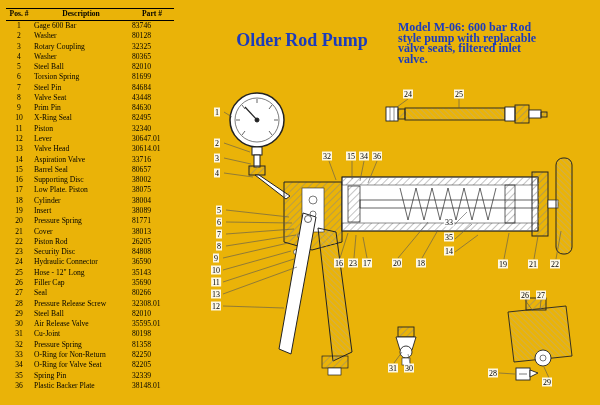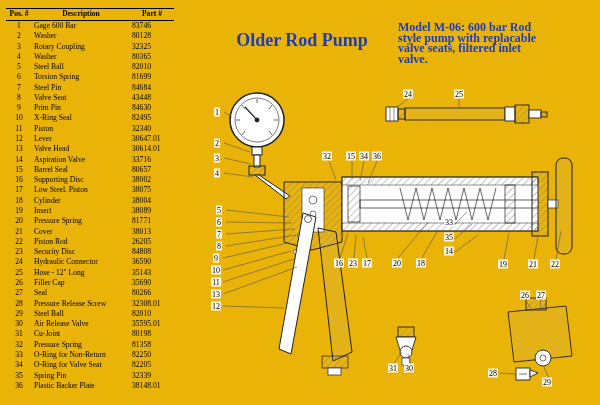--- a/index.html
+++ b/index.html
@@ -116,21 +116,21 @@
             <td class="c1">Barrel Seal</td>
             <td class="c2">80657</td>
           </tr>
           <tr>
             <td class="c0">16</td>
             <td class="c1">Supporting Disc</td>
             <td class="c2">38002</td>
           </tr>
           <tr>
             <td class="c0">17</td>
-            <td class="c1">Low Steel. Piston</td>
+            <td class="c1">Low Plate. Piston</td>
             <td class="c2">38075</td>
           </tr>
           <tr>
             <td class="c0">18</td>
             <td class="c1">Cylinder</td>
             <td class="c2">38004</td>
           </tr>
           <tr>
             <td class="c0">19</td>
             <td class="c1">Insert</td>

